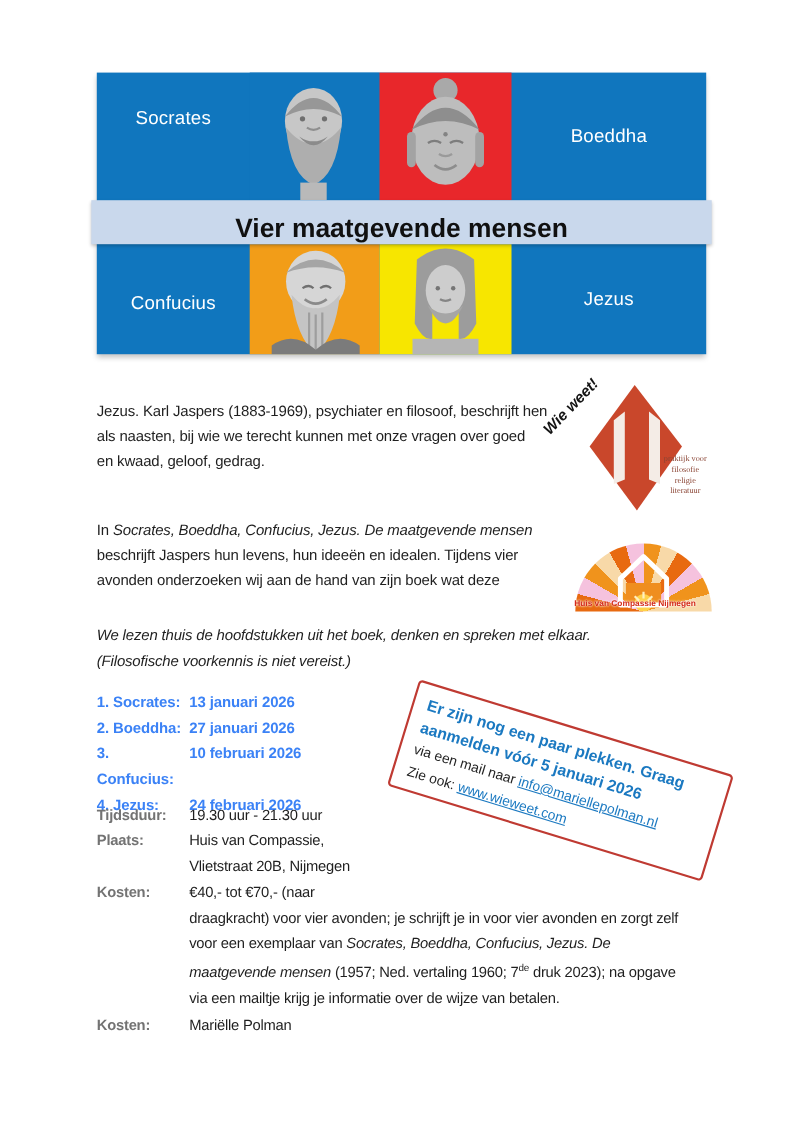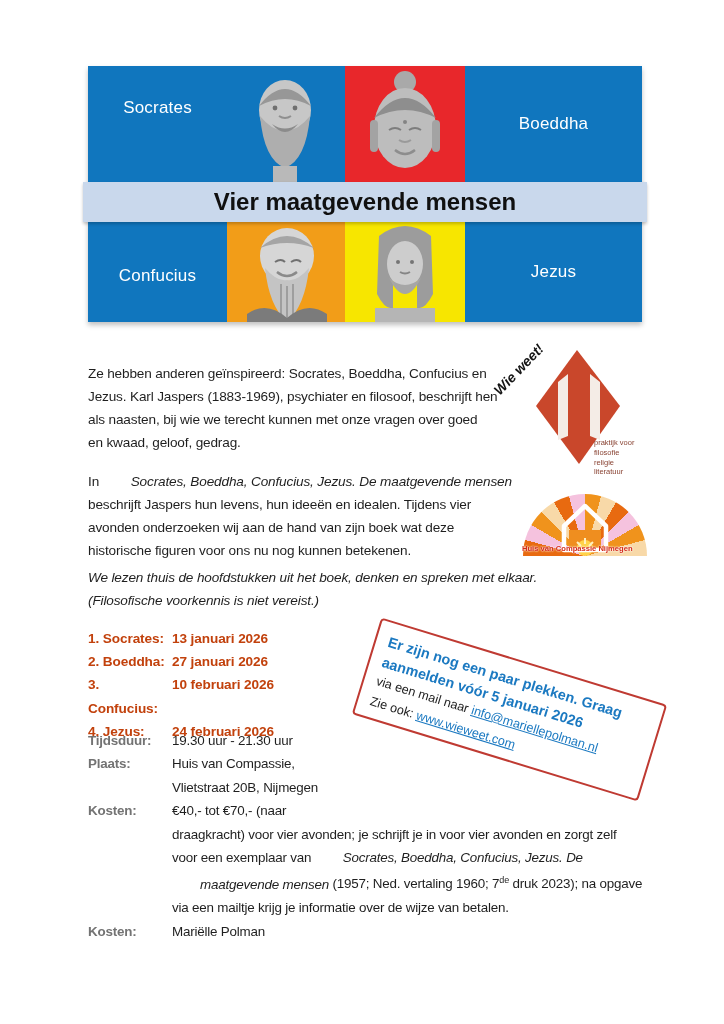--- a/index.html
+++ b/index.html
@@ -8,49 +8,49 @@
     font-family:"Liberation Sans",sans-serif;color:#1f1f1f;overflow:hidden;
     margin:0 auto;
   }
   
   .banner{position:absolute;left:88px;top:66px;width:554px;height:256px;
     background:#1076be;box-shadow:0 3px 5px rgba(0,0,0,.25);}
   .panel{position:absolute;overflow:hidden;}
   .blabel{position:absolute;display:flex;align-items:center;justify-content:center;
     color:#fff;font-size:17px;letter-spacing:.2px;}
   .band{position:absolute;left:-5px;top:116px;width:564px;height:40px;background:#c9d8ec;
-    display:flex;align-items:center;justify-content:center;box-shadow:0 2px 3px rgba(0,0,0,.22);z-index:3;}
+    display:flex;align-items:flex-end;justify-content:center;box-shadow:0 2px 3px rgba(0,0,0,.22);z-index:3;}
   .band-title{font-size:24px;font-weight:bold;color:#101010;}
   
   .para{position:absolute;left:88px;font-size:13.6px;letter-spacing:-0.15px;line-height:23px;white-space:nowrap;}
-  .it{font-style:italic;margin-left:28px;}
+  .it{font-style:italic;}
   
   .sched{position:absolute;left:88px;top:627px;font-size:13.6px;font-weight:bold;
-    color:#c2410c;line-height:23.2px;letter-spacing:-0.1px;}
+    color:#3b82f6;line-height:23.2px;letter-spacing:-0.1px;}
   .srow{display:flex;}
   .sname{width:84px;flex:none;}
   
   .details{position:absolute;left:88px;top:729px;font-size:13.4px;line-height:23.4px;
     letter-spacing:-0.2px;white-space:nowrap;}
   .drow{display:flex;}
   .dlabel{width:84px;flex:none;font-weight:bold;color:#737373;}
   sup{font-size:9px;}
   
   .note{position:absolute;left:360px;top:659px;width:271px;height:79px;
     border:2.5px solid #bf3a32;border-radius:4px;background:#fff;
     transform:rotate(17deg);padding:9px 12px;z-index:5;}
   .note-head{color:#1b79c1;font-weight:bold;font-size:14.4px;line-height:20.5px;white-space:nowrap;}
   .note-line{font-size:12.6px;line-height:20.5px;color:#222;white-space:nowrap;}
   .note a{color:#1b79c1;text-decoration:underline;cursor:pointer;}
   
   .wieweet{position:absolute;left:500px;top:336px;width:158px;height:138px;}
   .ww-title{position:absolute;left:2px;top:46px;transform:rotate(-46deg);transform-origin:0 100%;
     font-size:14px;font-weight:bold;font-style:italic;color:#141414;white-space:nowrap;}
-  .ww-tag{position:absolute;left:94px;top:102px;width:58px;text-align:left;
-    font-size:7.5px;line-height:9.8px;color:#8a4434;}
+  .ww-tag{position:absolute;left:94px;top:76px;width:58px;text-align:center;
+    font-size:7.5px;line-height:9.8px;color:#8a4434;font-family:Liberation Serif, serif;}
   
   .compassie{position:absolute;left:522px;top:492px;width:126px;height:72px;}
   .sunburst{position:absolute;left:1px;top:2px;width:124px;height:62px;
     border-radius:124px 124px 0 0 / 124px 124px 0 0;overflow:hidden;
     background:conic-gradient(from 270deg at 50% 100%,
       #e86a10 0deg 15deg,#f5c2de 15deg 30deg,#f0931c 30deg 45deg,#f8d9a8 45deg 60deg,
       #e86a10 60deg 75deg,#f5c2de 75deg 90deg,#f0931c 90deg 105deg,#f8d9a8 105deg 120deg,
       #e86a10 120deg 135deg,#f5c2de 135deg 150deg,#f0931c 150deg 165deg,#f8d9a8 165deg 180deg);}
   .house-svg{position:absolute;left:1px;top:2px;}
   .comp-caption{position:absolute;left:0;top:52px;width:126px;text-align:left;
@@ -120,31 +120,29 @@
         <path d="M44,56 Q60,88 76,56 Q60,70 44,56" fill="#a6a6a6"></path>
         <circle cx="53" cy="40" r="2" fill="#757575"></circle>
         <circle cx="67" cy="40" r="2" fill="#757575"></circle>
         <path d="M55,50 Q60,53 65,50" stroke="#858585" stroke-width="2" fill="none"></path>
         <rect x="30" y="86" width="60" height="14" fill="#b5b5b5"></rect>
       </svg>
     </div>
   </div>
 
   <div class="para" style="top:362px;">
-    <div>Ze hebben anderen geïnspireerd: Socrates, Boeddha, Confucius en</div>
     <div>Jezus. Karl Jaspers (1883-1969), psychiater en filosoof, beschrijft hen</div>
     <div>als naasten, bij wie we terecht kunnen met onze vragen over goed</div>
     <div>en kwaad, geloof, gedrag.</div>
   </div>
 
   <div class="para" style="top:470px;">
     <div><span>In </span><span class="it">Socrates, Boeddha, Confucius, Jezus. De maatgevende mensen</span></div>
     <div>beschrijft Jaspers hun levens, hun ideeën en idealen. Tijdens vier</div>
     <div>avonden onderzoeken wij aan de hand van zijn boek wat deze</div>
-    <div>historische figuren voor ons nu nog kunnen betekenen.</div>
   </div>
 
   <div class="para" style="top:566px;font-style:italic;">
     <div>We lezen thuis de hoofdstukken uit het boek, denken en spreken met elkaar.</div>
     <div>(Filosofische voorkennis is niet vereist.)</div>
   </div>
 
   <div class="sched">
     <div class="srow">
       <span class="sname">1. Socrates:</span>

